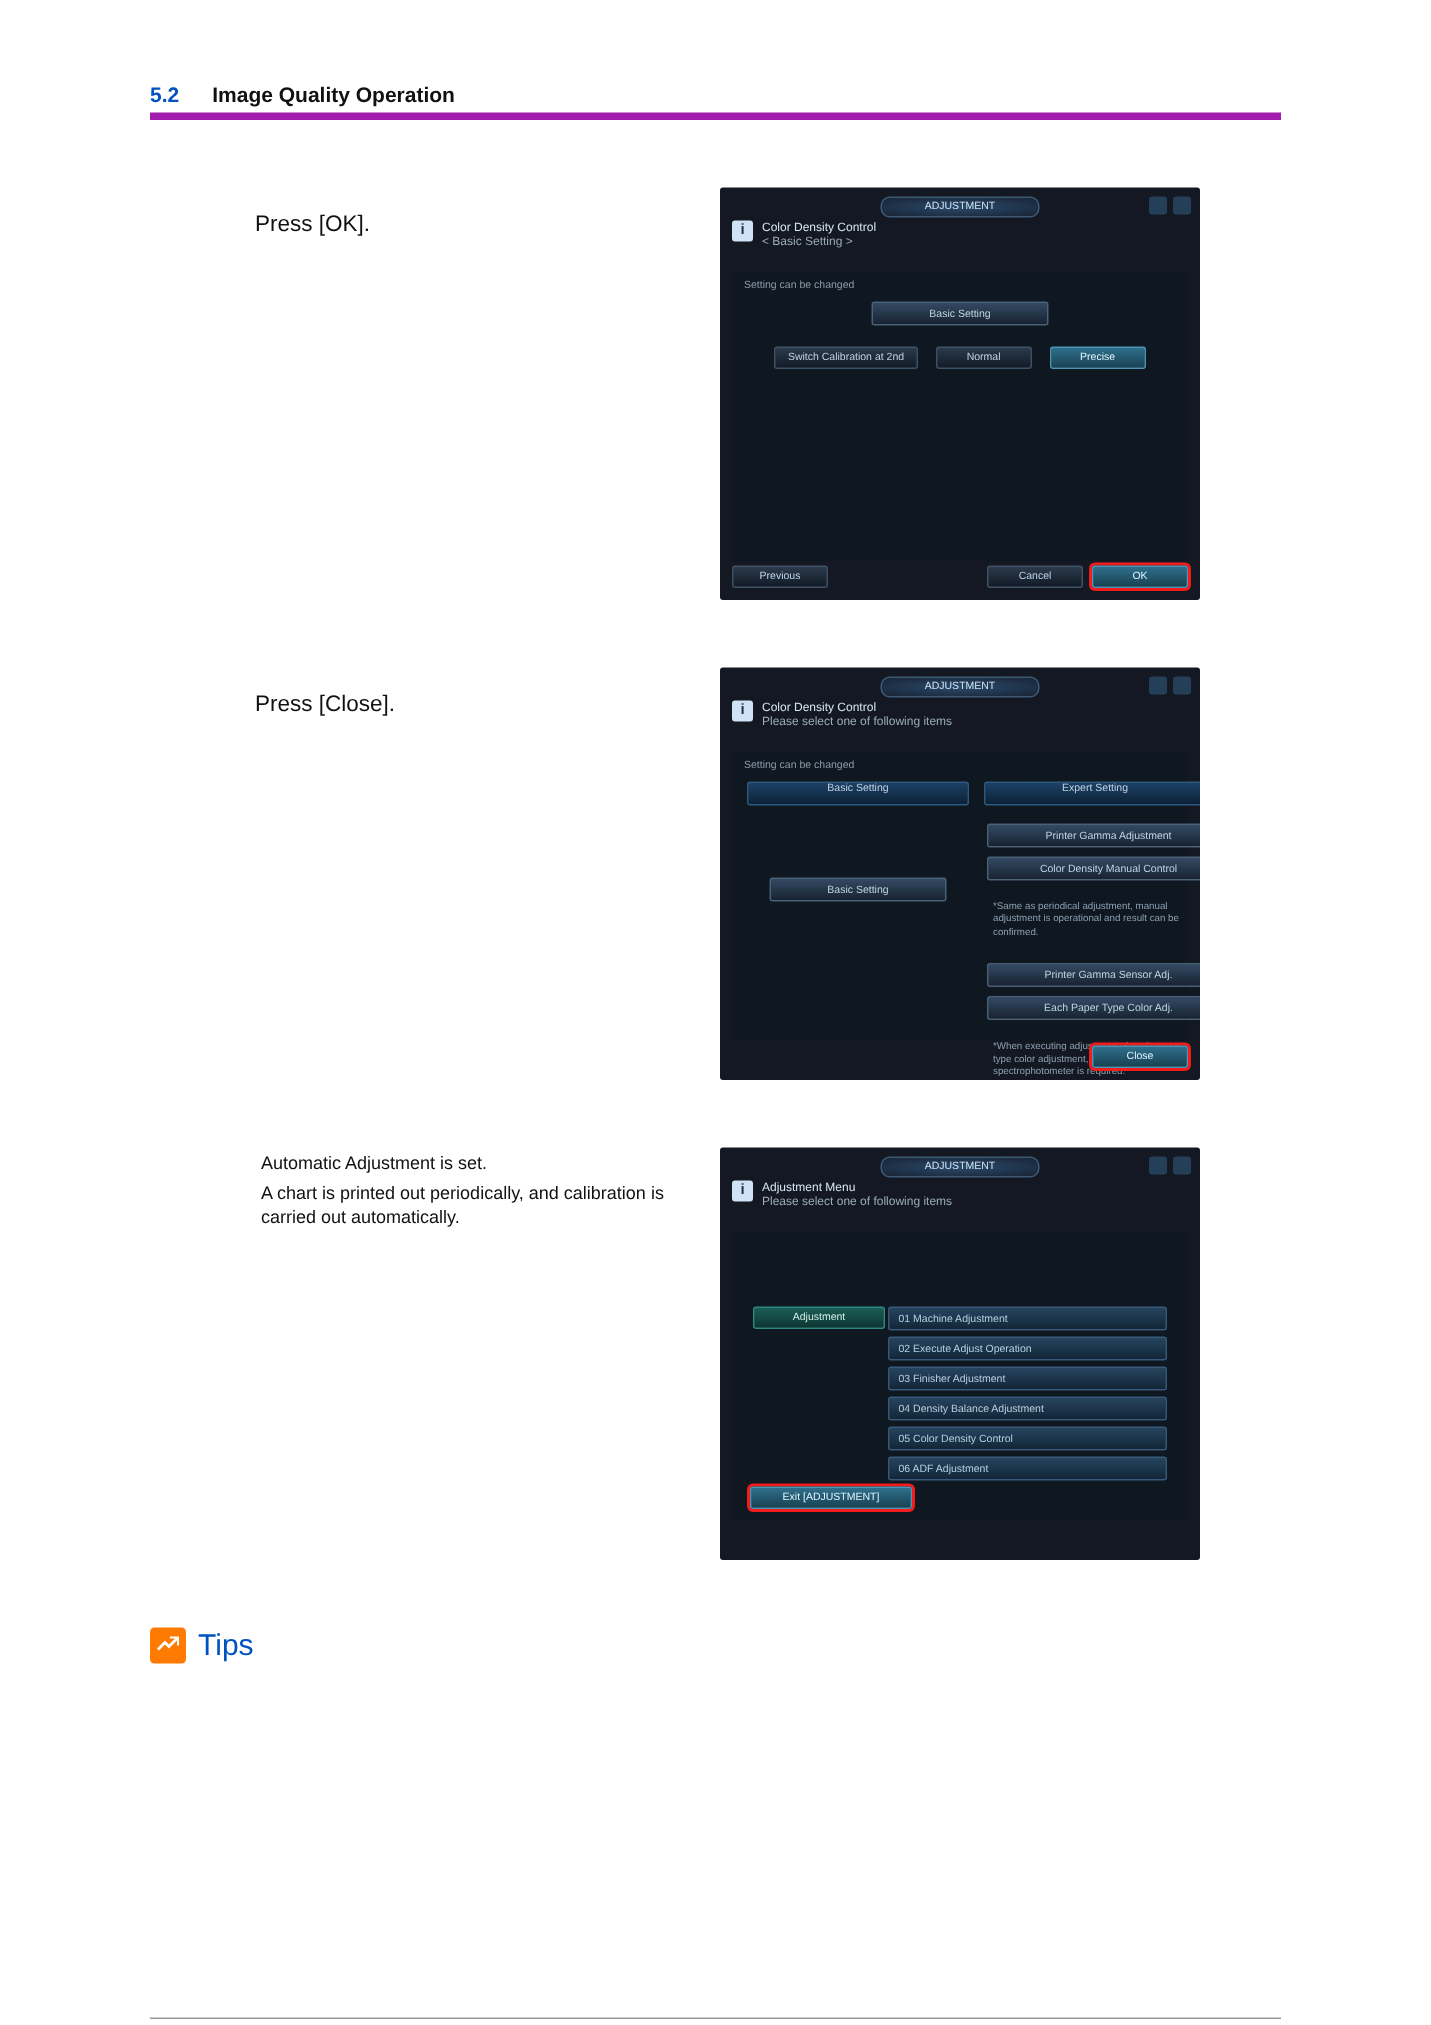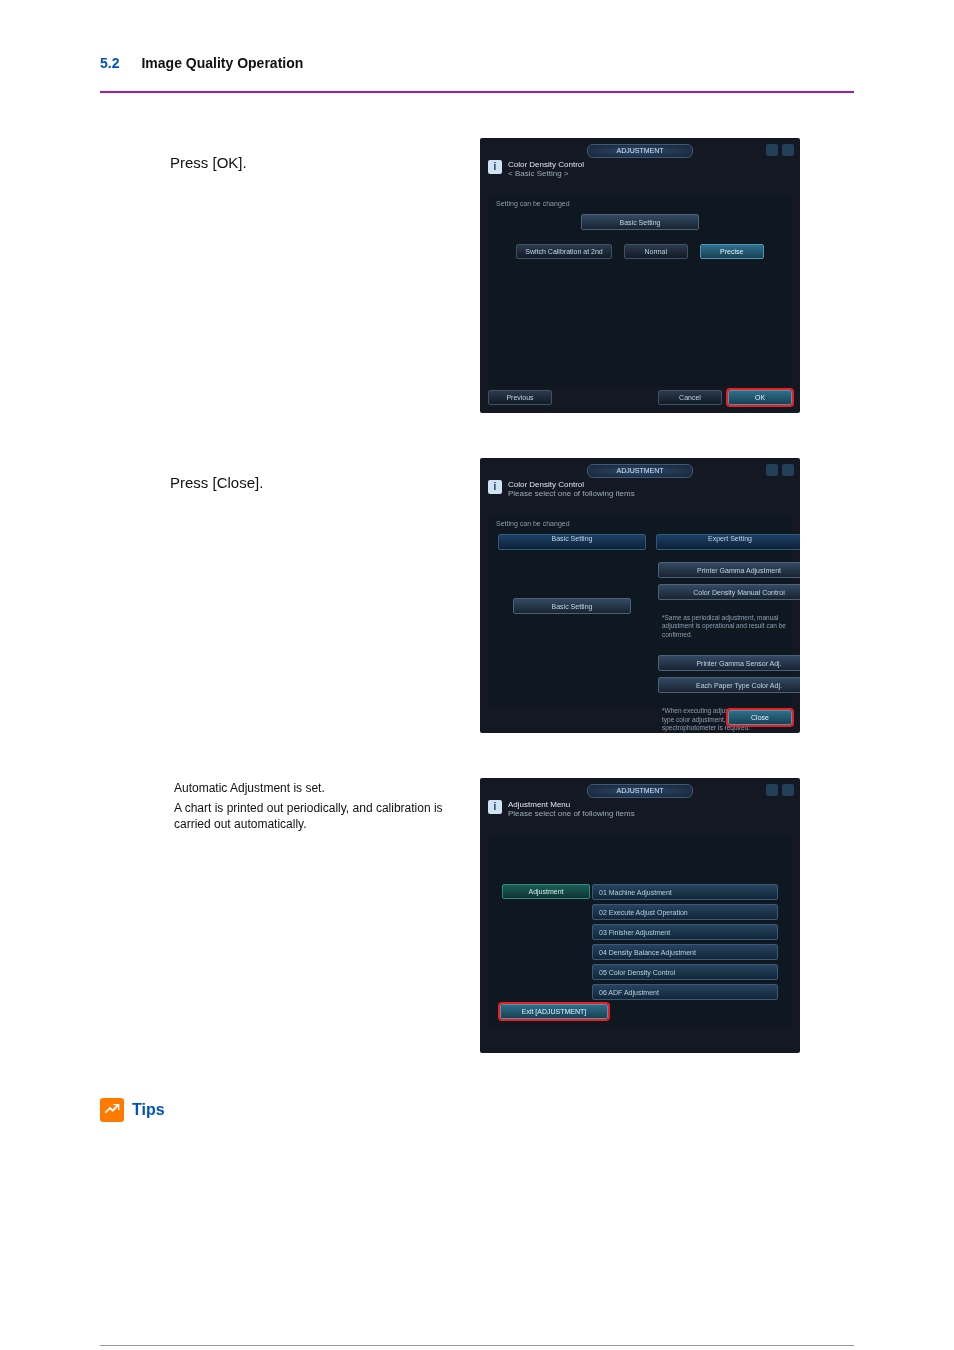--- a/index.html
+++ b/index.html
@@ -1,17 +1,17 @@
 <!DOCTYPE html>
 <html><head>
 <meta charset="utf-8">
 <style>
 html,body{margin:0;padding:0;font-family:Arial,Helvetica,sans-serif;font-size:13px;color:#111;background:#fff}
 .page{width:954px;height:1350px;position:relative;margin:0 auto;background:#fff}
-.header{margin:55px 100px 0 100px;display:flex;align-items:center;gap:22px;border-bottom:2px solid #a21caf;padding-bottom:20px}
+.header{margin:55px 100px 0 100px;display:flex;align-items:center;gap:22px;border-bottom:5px solid #a21caf;padding-bottom:4px}
 .header .num{font-weight:bold;color:#0052c2;font-size:14px}
 .header .title{font-weight:bold;font-size:14px}
 .block{display:flex;margin-top:45px}
 .block .txt{width:310px;margin-left:170px}
 .block .txt .step{font-size:15px;margin:16px 0 8px 0}
 .block .txt .sub{font-size:12px;line-height:1.35;margin:2px 0 4px 4px}
 .footer{position:absolute;left:100px;right:100px;top:1290px;border-top:1px solid #999;padding-top:6px;font-weight:bold;font-size:12px}
 
 
 .shot{width:320px;height:275px;background:#141823;border-radius:2px;position:relative;font-size:8px;color:#cdd6e0;overflow:hidden}
@@ -56,21 +56,21 @@
 .s3 .rightc{flex:1;display:flex;flex-direction:column;gap:4px}
 .s3 .menu-item{height:14px;background:linear-gradient(#26445f,#132637);border:1px solid #38597a;border-radius:2px;padding:0 6px;display:flex;align-items:center;color:#b6cee0;font-size:7px}
 .s3 .exit{position:absolute;left:12px;bottom:8px}
 .s3 .exit .btn{min-width:90px}
 
 
 .tips-section{margin:45px 100px 0 100px}
 .tips-h{display:flex;align-items:center;gap:8px}
 .tips-icon{width:24px;height:24px;background:#ff7a00;border-radius:3px;display:flex;align-items:center;justify-content:center}
 .tips-icon svg{width:16px;height:16px;fill:#fff}
-.tips-label{color:#0052c2;font-weight:bold;font-size:16px}
+.tips-label{color:#0052c2;font-weight:normal;font-size:20px}
 .tips-body{font-size:13px;margin-top:4px}
 </style>
 </head>
 <body>
 
 <div class="page">
   <div class="header">
     <span class="num">5.2</span>
     <span class="title">Image Quality Operation</span>
   </div>

